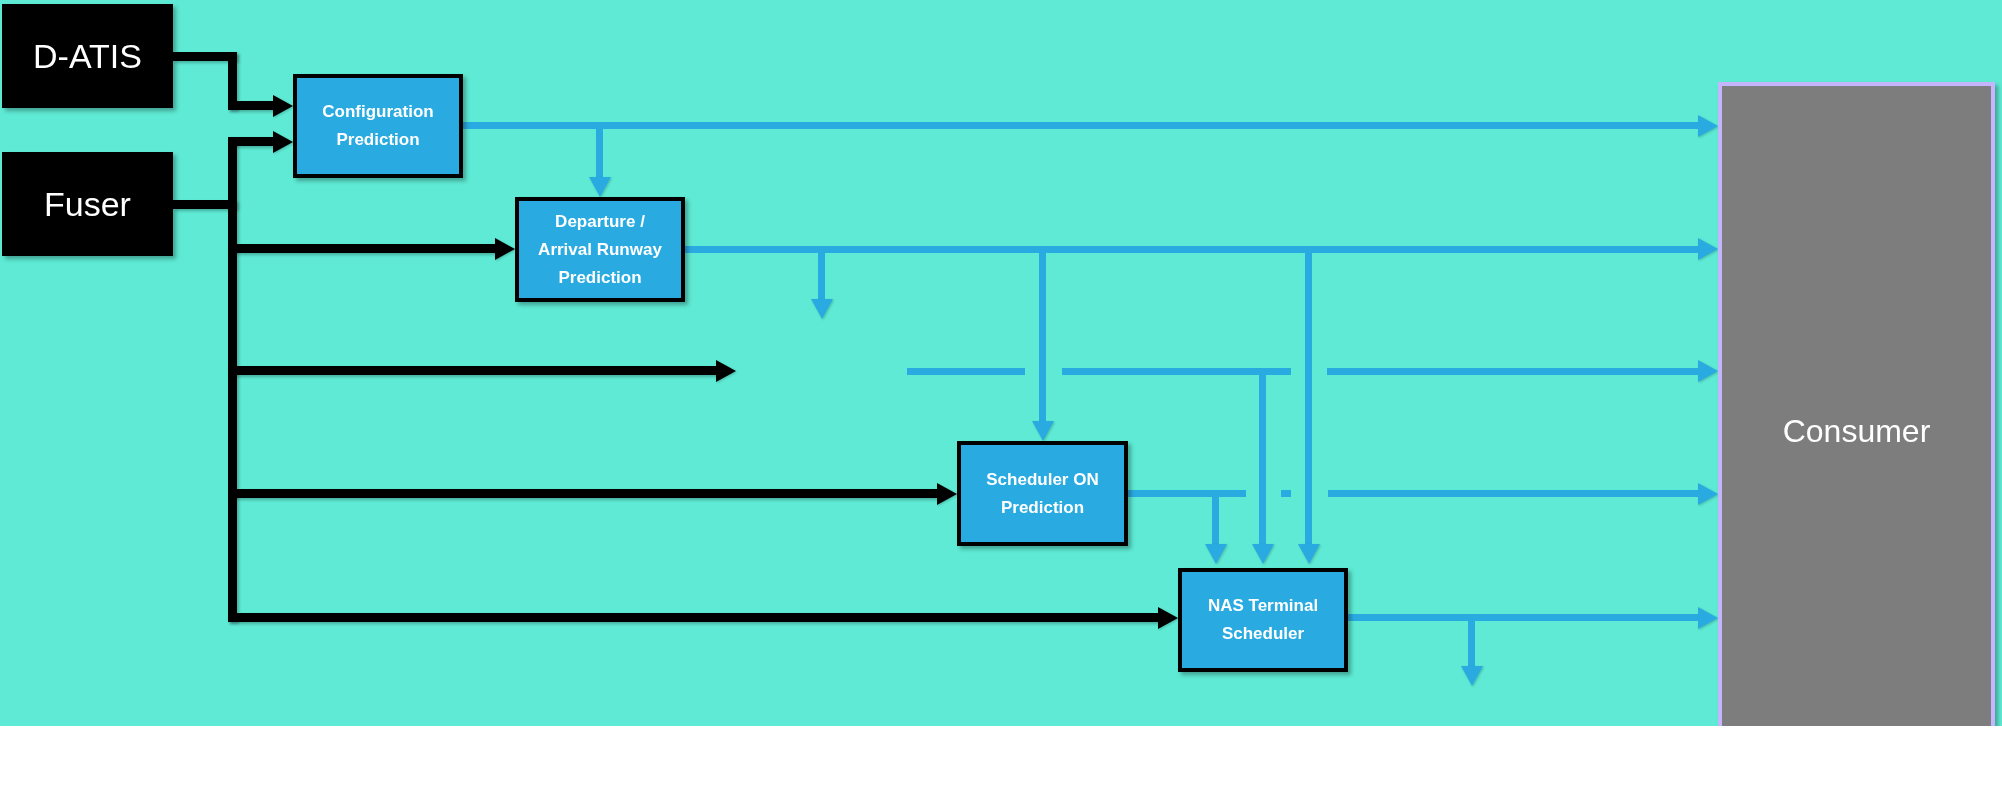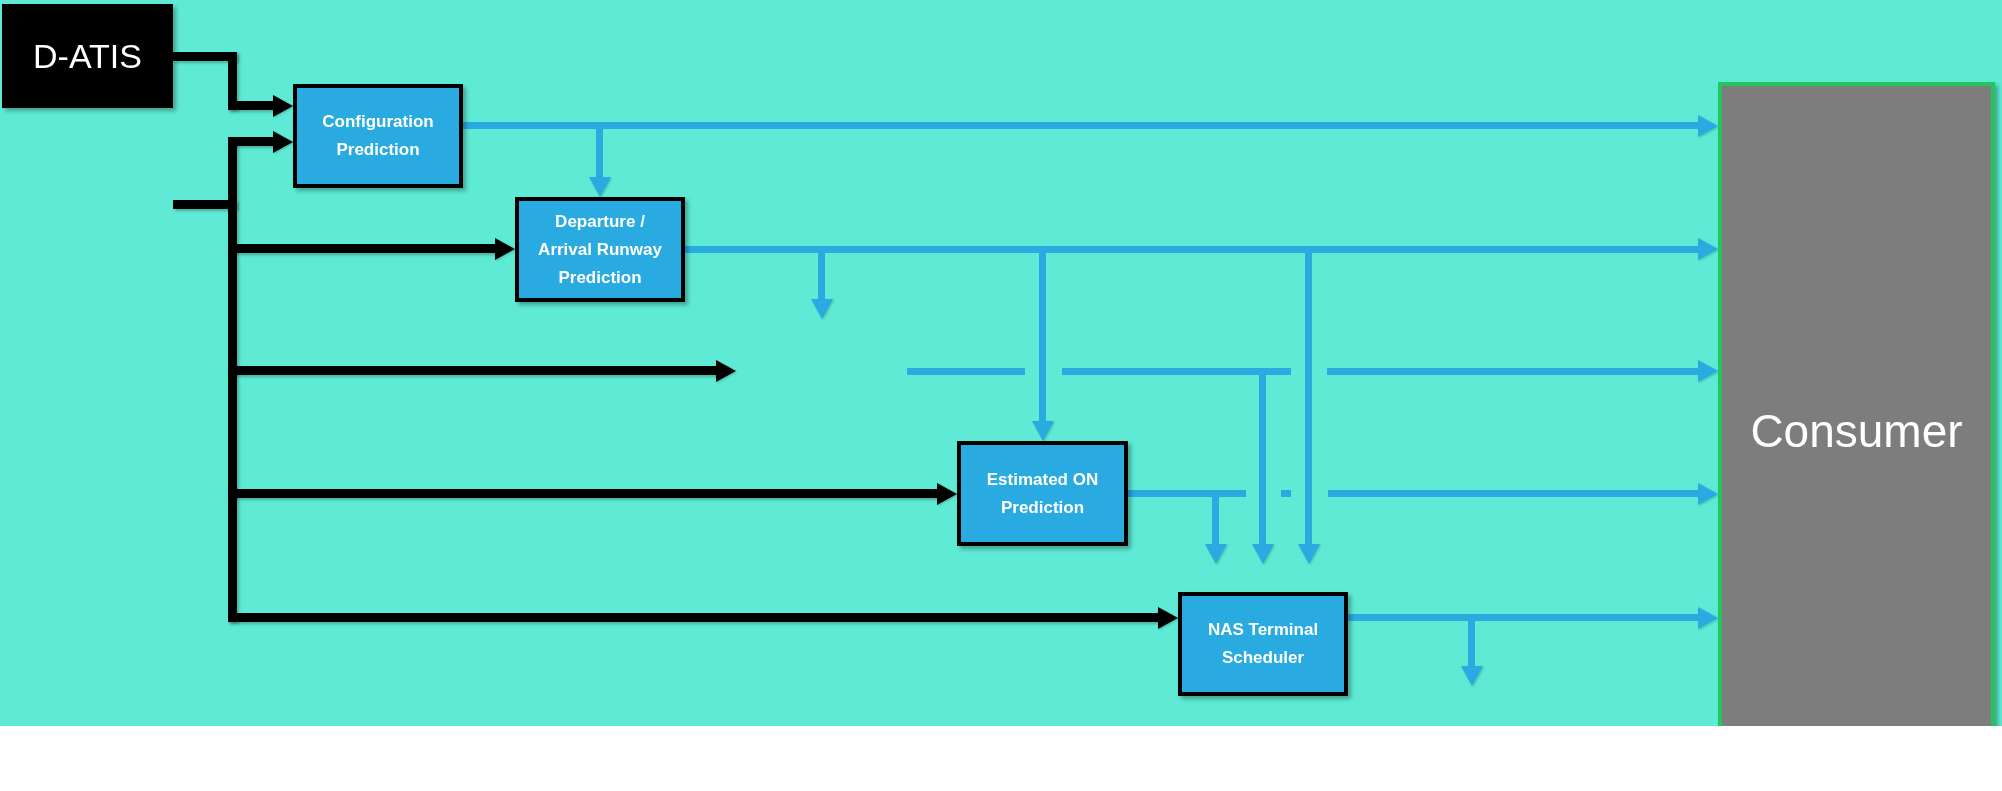--- a/index.html
+++ b/index.html
@@ -14,21 +14,21 @@
   .node{
     position:absolute;
     box-sizing:border-box;
     display:flex;align-items:center;justify-content:center;
     text-align:center;color:#ffffff;
     box-shadow:3px 3px 4px rgba(0,0,0,0.30);
   }
   .node-label{white-space:pre-line;}
   .node.src{background:#000000;font-size:34px;font-weight:400;}
   .node.svc{background:#29ABE2;border:4px solid #000000;font-size:17px;font-weight:bold;line-height:28px;}
-  .node.sink{background:#7D7D7D;border:4px solid #22c55e;font-size:46px;font-weight:400;}
+  .node.sink{background:#7D7D7D;border:4px solid #c4b5fd;font-size:32px;font-weight:400;}
   .hline,.vline{position:absolute;}
   .hline.k{height:9px;background:#000000;box-shadow:2px 2px 3px rgba(0,0,0,0.25);}
   .vline.k{width:9px;background:#000000;box-shadow:2px 2px 3px rgba(0,0,0,0.25);}
   .hline.b{height:7px;background:#29ABE2;}
   .vline.b{width:7px;background:#29ABE2;}
   .ar{ 
     position:absolute;width:0;height:0;
     border-top:11px solid transparent;border-bottom:11px solid transparent;
     border-left:20px solid #29ABE2;
     filter:drop-shadow(1px 1px 1px rgba(0,0,0,0.2));
@@ -109,39 +109,42 @@
   <div class="vline b" style="left:1468px;top:614px;height:52px"></div>
   <div class="ad" style="left:1461px;top:666px"></div>
 
   <div class="hline b" style="left:1558px;top:736px;width:141px"></div>
   <div class="ar" style="left:1698px;top:729px"></div>
 
   <div class="node src" style="left:2px;top:4px;width:171px;height:104px">
     <span class="node-label">D-ATIS</span>
   </div>
 
+  <div class="node src" style="left:2px;top:152px;width:171px;height:104px">
+    <span class="node-label">Fuser</span>
+  </div>
 
-  <div class="node svc" style="left:293px;top:84px;width:170px;height:104px">
+  <div class="node svc" style="left:293px;top:74px;width:170px;height:104px">
     <span class="node-label">Configuration
 Prediction</span>
   </div>
 
   <div class="node svc" style="left:515px;top:197px;width:170px;height:105px">
     <span class="node-label">Departure /
 Arrival Runway
 Prediction</span>
   </div>
 
 
   <div class="node svc" style="left:957px;top:441px;width:171px;height:105px">
-    <span class="node-label">Estimated ON
+    <span class="node-label">Scheduler ON
 Prediction</span>
   </div>
 
-  <div class="node svc" style="left:1178px;top:592px;width:170px;height:104px">
+  <div class="node svc" style="left:1178px;top:568px;width:170px;height:104px">
     <span class="node-label">NAS Terminal
 Scheduler</span>
   </div>
 
 
   <div class="node sink" style="left:1718px;top:82px;width:277px;height:698px">
     <span class="node-label">Consumer</span>
   </div>
 
 </div>

